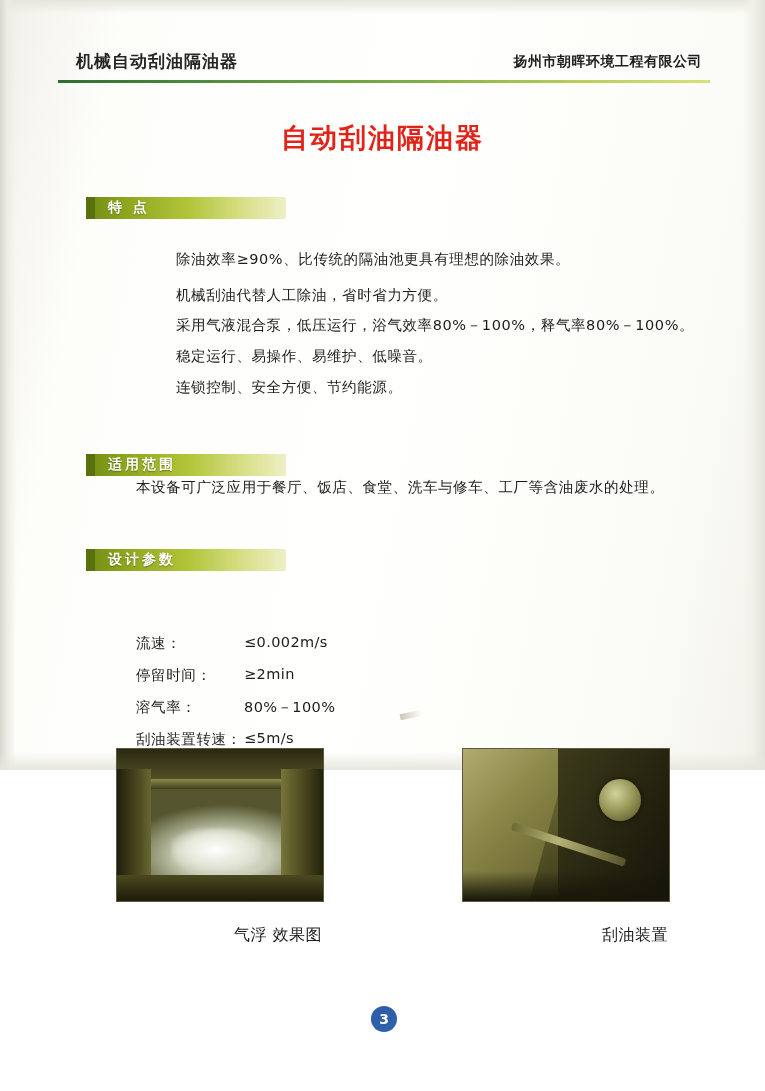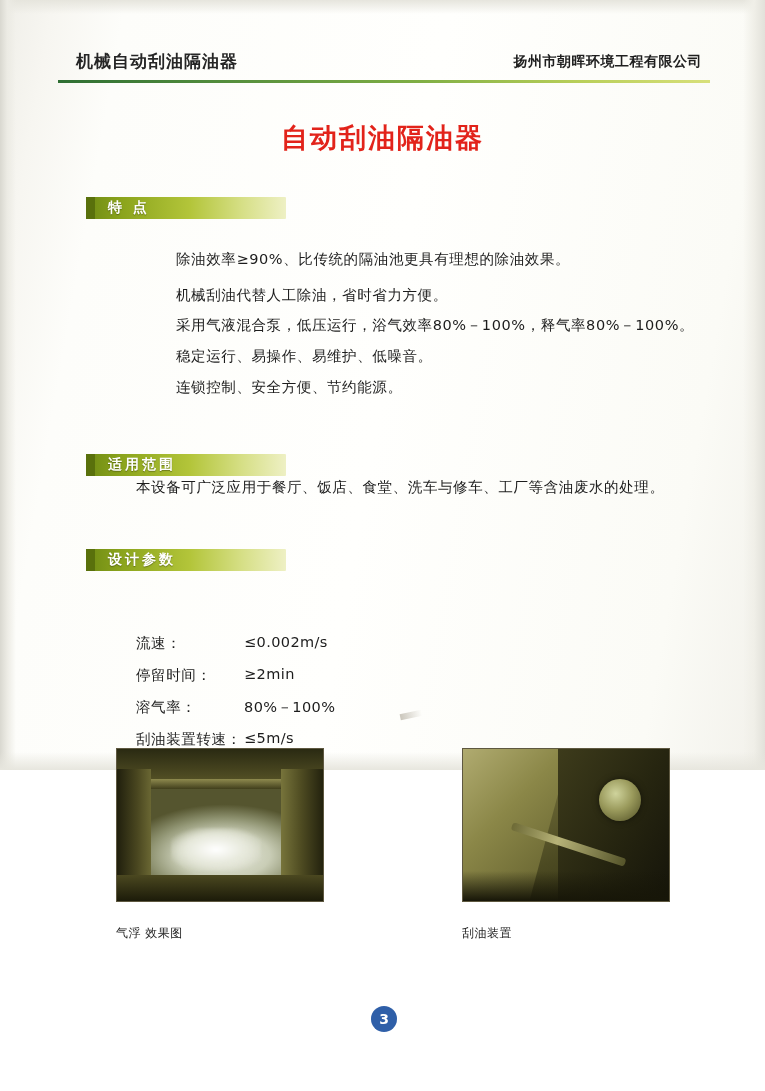--- a/index.html
+++ b/index.html
@@ -255,24 +255,24 @@
     border-radius: 3px;
   }
   #photo-right .ph-edge {
     position: absolute;
     left: 0; bottom: 0; width: 100%; height: 30px;
     background: linear-gradient(0deg, #171608 0%, rgba(40,38,18,0) 100%);
   }
 
   .caption {
     position: absolute;
-    font-size: 12px;
+    font-size: 16px;
     color: #1c1c1c;
     letter-spacing: 0.5px;
-    text-align: left;
+    text-align: right;
     white-space: nowrap;
   }
   #caption-left  { left: 116px; top: 925px; width: 206px; }
   #caption-right { left: 462px; top: 925px; width: 206px; }
 
   
   .page-number {
     position: absolute;
     left: 371px;
     top: 1006px;

